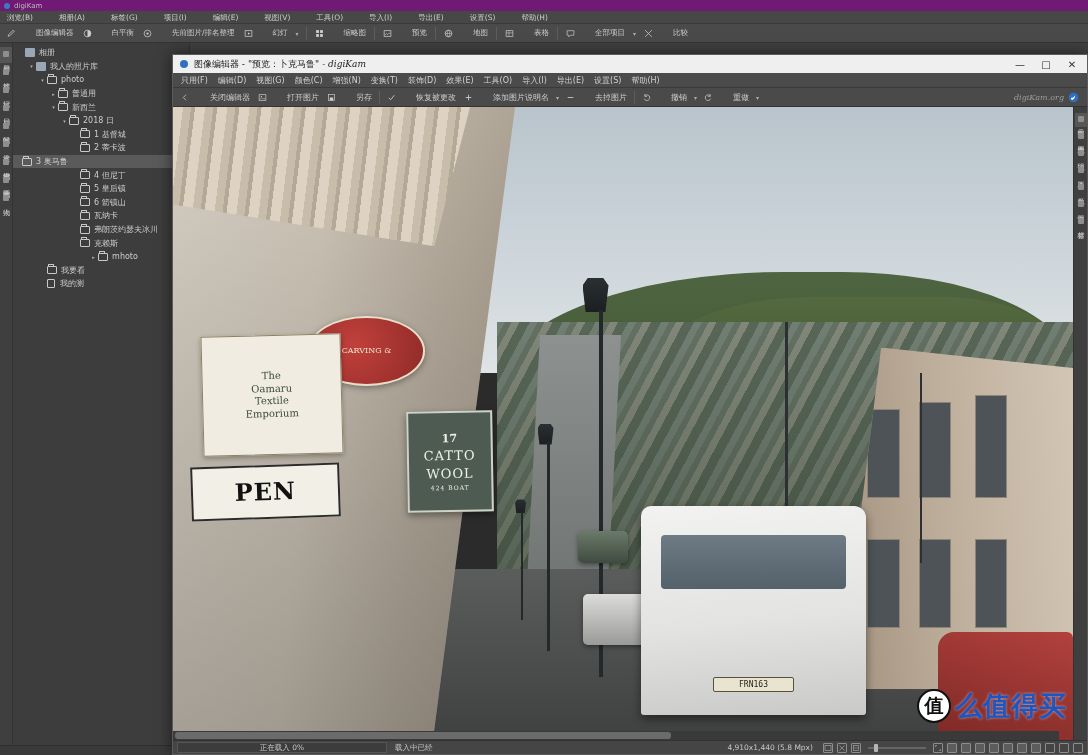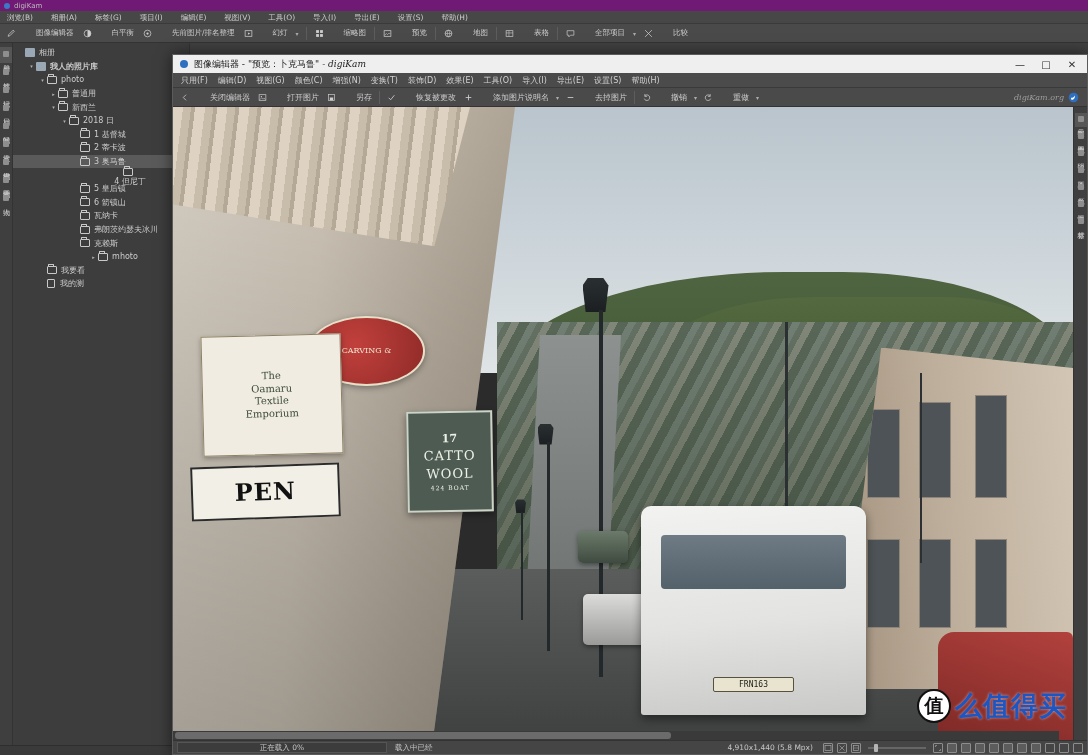--- a/index.html
+++ b/index.html
@@ -14,21 +14,21 @@
   .app { position: relative; width: 1088px; height: 755px; }
 
   
   .main-win { position:absolute; inset:0; background:#3c3c3c; display:flex; flex-direction:column; }
   .main-titlebar {
     height:11px; background:#701a75; display:flex; align-items:center; gap:4px;
     padding:0 4px; font-size:7px; color:#b9b9b9;
   }
   .tb-dot { width:6px; height:6px; border-radius:50%; background:#3c78c8; flex:none; }
   .main-menubar {
-    height:13px; background:#474747; display:flex; align-items:center; gap:8px;
+    height:13px; background:#474747; display:flex; align-items:center; gap:16px;
     padding:0 2px; font-size:7.5px; color:#cfcfcf;
     border-bottom:1px solid #3a3a3a;
   }
   .main-menubar span { padding:0 5px; line-height:13px; white-space:nowrap; }
   .main-toolbar {
     height:19px; background:#4a4a4a; display:flex; align-items:center;
     padding:0 3px; font-size:7.5px; color:#cbcbcb; gap:1px;
     border-bottom:1px solid #333;
   }
   .tbtn { display:flex; align-items:center; gap:20px; padding:1px 4px; white-space:nowrap; }
@@ -413,21 +413,21 @@
           <span>人物</span>
         </div>
       </div>
 
       <div class="tree-pane" id="tree">
           <div class="trow" style="padding-left: 3px;">
             <span class="arrow"></span>
             <span class="rooticon"></span>
             <span>相册</span>
           </div>
-          <div class="trow" style="padding-left: 14px; font-weight: bold;">
+          <div class="trow" style="padding-left: 14px;">
             <span class="arrow">▾</span>
             <span class="rooticon"></span>
             <span>我人的照片库</span>
           </div>
           <div class="trow" style="padding-left: 25px;">
             <span class="arrow">▾</span>
             <span class="folder"></span>
             <span>photo</span>
           </div>
           <div class="trow" style="padding-left: 36px;">
@@ -448,26 +448,26 @@
           <div class="trow" style="padding-left: 58px;">
             <span class="arrow"></span>
             <span class="folder"></span>
             <span>1 基督城</span>
           </div>
           <div class="trow" style="padding-left: 58px;">
             <span class="arrow"></span>
             <span class="folder"></span>
             <span>2 蒂卡波</span>
           </div>
-          <div class="trow sel" style="padding-left: 58px; text-align: right;">
+          <div class="trow sel" style=" text-align: right;">
             <span class="arrow"></span>
             <span class="folder"></span>
             <span>3 奥马鲁</span>
           </div>
-          <div class="trow" style="padding-left: 58px; flex-direction: column;">
+          <div class="trow" style="padding-left: 58px;">
             <span class="arrow"></span>
             <span class="folder"></span>
             <span>4 但尼丁</span>
           </div>
           <div class="trow" style="padding-left: 58px;">
             <span class="arrow"></span>
             <span class="folder"></span>
             <span>5 皇后镇</span>
           </div>
           <div class="trow" style="padding-left: 58px;">

